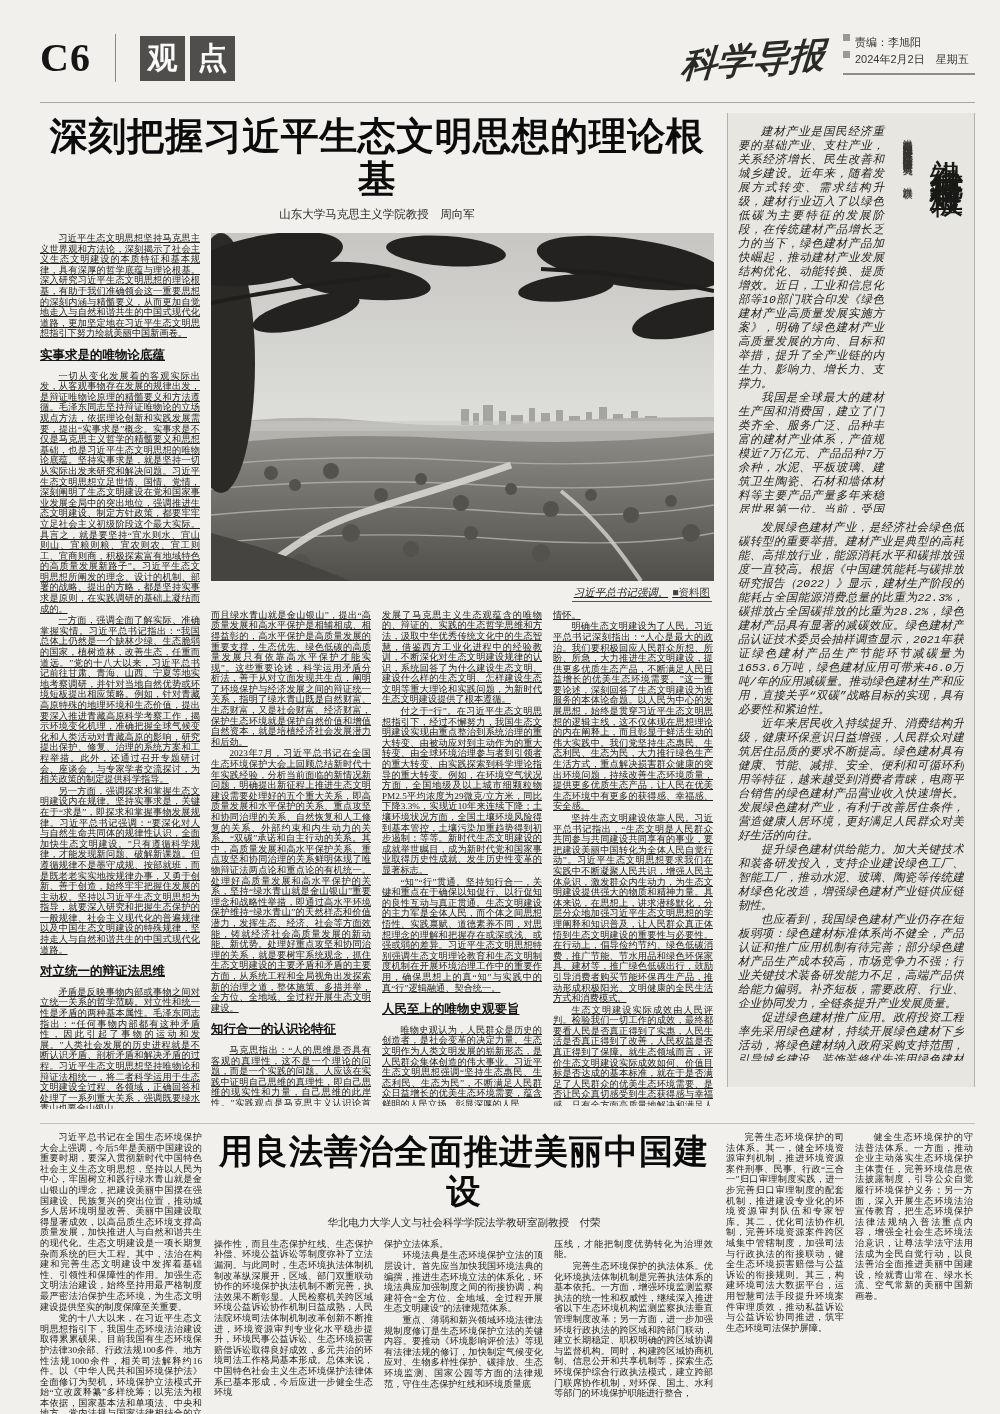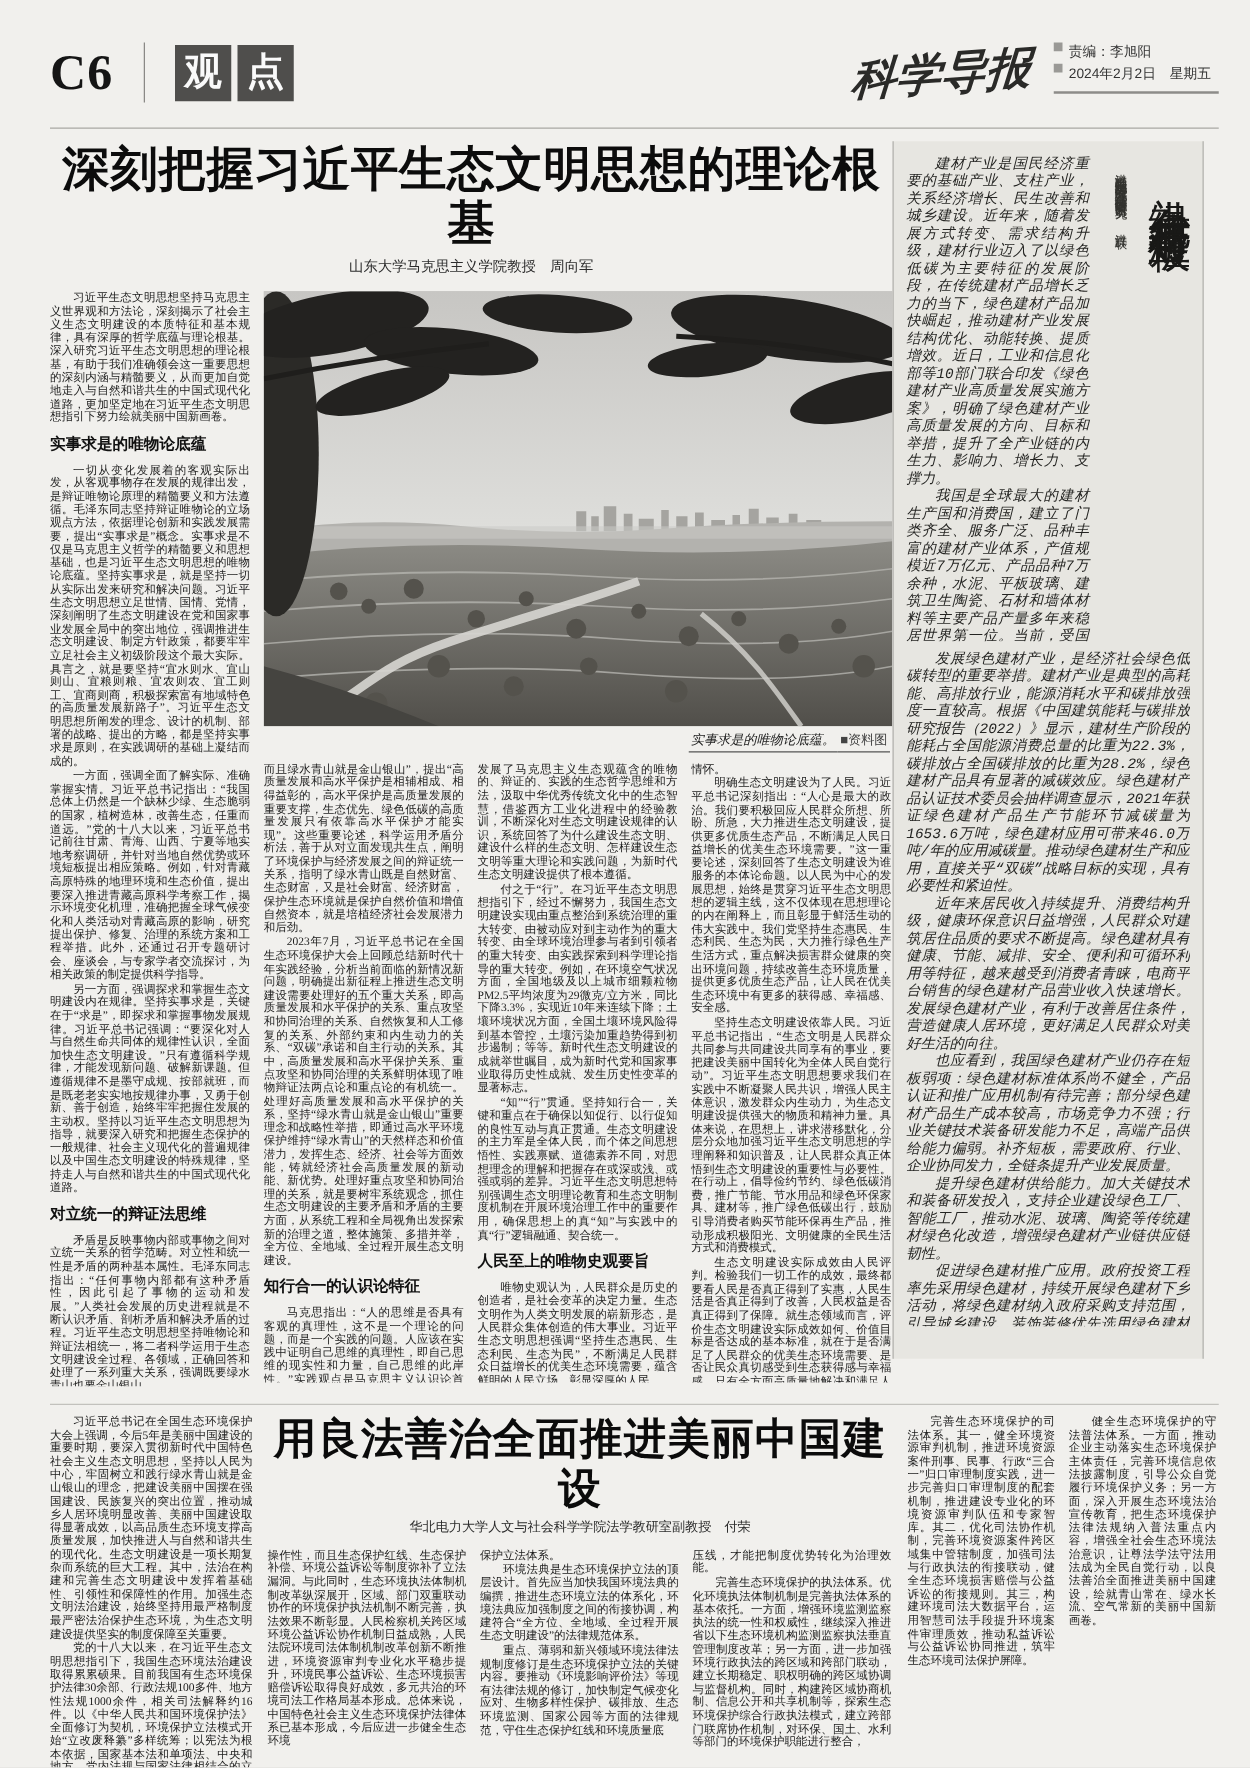--- a/index.html
+++ b/index.html
@@ -16,26 +16,26 @@
   .sec-boxes{display:flex;gap:5px;}
   .sec-box{width:45px;height:45px;background:#4f4e4c;color:#fafafa;display:flex;align-items:center;
            justify-content:center;font:700 30px/1 "Liberation Sans",sans-serif;}
   .mast-right{display:flex;align-items:flex-start;gap:18px;}
   .logo{font:700 italic 36px/1.2 "DejaVu Serif",serif;transform:rotate(-4deg) skewX(-8deg);
         color:#2a2a28;padding-top:4px;}
   .pub-info{width:132px;border-bottom:2px solid #8d8c89;padding-bottom:5px;}
   .pub-line{display:flex;align-items:flex-start;gap:5px;font:11px/17px "Liberation Sans",sans-serif;color:#333;}
   .sq{width:7px;height:7px;background:#9a9996;display:inline-block;flex:0 0 auto;}
   
-  .content-row{display:flex;margin-top:10px;}
+  .content-row{display:flex;gap:13px;margin-top:10px;}
   .main-col{width:674px;}
   h1.headline{font:900 38px/1.12 "Liberation Sans",sans-serif;color:#0c0c0c;text-align:center;
               margin:2px 0 7px;letter-spacing:0.5px;}
   .byline{text-align:center;font:11.5px/1.3 "Liberation Serif",serif;color:#2c2c2c;margin:0 0 11px;}
-  .art-body{display:flex;gap:11px;}
+  .art-body{display:flex;gap:11px;text-decoration:underline;}
   .col{width:160px;height:876px;overflow:hidden;text-align:justify;
        font:9.2px/10.6px "Liberation Serif",serif;color:#1c1c1c;}
   .right3{width:503px;}
   .photo-wrap{width:503px;height:348px;background:#bdbcb9;overflow:hidden;}
   .photo-wrap svg{display:block;}
   .caption-row{display:flex;justify-content:flex-end;margin:4px 2px 8px 0;}
   .caption{font:italic 10.5px/1.4 "DejaVu Serif",serif;color:#222;border-bottom:1px solid #555;
            padding:0 2px 1px;}
   .credit{font:10.5px/1.4 "Liberation Sans",sans-serif;color:#444;border-bottom:1px solid #555;
           padding:0 2px 1px;}
@@ -192,21 +192,21 @@
                 <ellipse cx="478" cy="85" rx="58" ry="18" transform="rotate(-12 478 85)"></ellipse>
                 <ellipse cx="355" cy="55" rx="48" ry="13" transform="rotate(-6 355 55)"></ellipse>
               </g>
               <g stroke="#1f1e1c" stroke-width="4" fill="none">
                 <path d="M0,70 Q90,52 180,42"></path>
                 <path d="M503,58 Q420,40 330,36"></path>
               </g>
             </svg>
           </div>
           <div class="caption-row">
-            <span class="caption">实事求是的唯物论底蕴。</span>
+            <span class="caption">习近平总书记强调。</span>
             <span class="credit">■资料图</span>
           </div>
           <div class="cols3">
             <div class="col">
                 <p class="para cont">而且绿水青山就是金山银山”，提出“高质量发展和高水平保护是相辅相成、相得益彰的，高水平保护是高质量发展的重要支撑，生态优先、绿色低碳的高质量发展只有依靠高水平保护才能实现”。这些重要论述，科学运用矛盾分析法，善于从对立面发现共生点，阐明了环境保护与经济发展之间的辩证统一关系，指明了绿水青山既是自然财富、生态财富，又是社会财富、经济财富，保护生态环境就是保护自然价值和增值自然资本，就是培植经济社会发展潜力和后劲。</p>
                 <p class="para">2023年7月，习近平总书记在全国生态环境保护大会上回顾总结新时代十年实践经验，分析当前面临的新情况新问题，明确提出新征程上推进生态文明建设需要处理好的五个重大关系，即高质量发展和水平保护的关系、重点攻坚和协同治理的关系、自然恢复和人工修复的关系、外部约束和内生动力的关系、“双碳”承诺和自主行动的关系。其中，高质量发展和高水平保护关系、重点攻坚和协同治理的关系鲜明体现了唯物辩证法两点论和重点论的有机统一。处理好高质量发展和高水平保护的关系，坚持“绿水青山就是金山银山”重要理念和战略性举措，即通过高水平环境保护维持“绿水青山”的天然样态和价值潜力，发挥生态、经济、社会等方面效能，铸就经济社会高质量发展的新动能、新优势。处理好重点攻坚和协同治理的关系，就是要树牢系统观念，抓住生态文明建设的主要矛盾和矛盾的主要方面，从系统工程和全局视角出发探索新的治理之道，整体施策、多措并举，全方位、全地域、全过程开展生态文明建设。</p>
                 <h3 class="sec-h">知行合一的认识论特征</h3>
                 <p class="para">马克思指出：“人的思维是否具有客观的真理性，这不是一个理论的问题，而是一个实践的问题。人应该在实践中证明自己思维的真理性，即自己思维的现实性和力量，自己思维的此岸性。”实践观点是马克思主义认识论首要的和基本的观点。习近平生态文明思想坚持认识论和方法论相统一，展现了知行合一、求真务实的理论品格。</p>
               </div>
             <div class="col">
@@ -237,22 +237,22 @@
           <span class="sb-title">补上绿色建材行业短板</span>
           <span class="sb-attrib">
             <span>洪群联系中国宏观经济研究院产业经济与技术经济研究所研究员</span>
             <span class="sb-author">洪群联</span>
           </span>
         </div>
       </div>
       <div class="sb-bottom sb-text">
           <p class="para">发展绿色建材产业，是经济社会绿色低碳转型的重要举措。建材产业是典型的高耗能、高排放行业，能源消耗水平和碳排放强度一直较高。根据《中国建筑能耗与碳排放研究报告（2022）》显示，建材生产阶段的能耗占全国能源消费总量的比重为22.3%，碳排放占全国碳排放的比重为28.2%，绿色建材产品具有显著的减碳效应。绿色建材产品认证技术委员会抽样调查显示，2021年获证绿色建材产品生产节能环节减碳量为1653.6万吨，绿色建材应用可带来46.0万吨/年的应用减碳量。推动绿色建材生产和应用，直接关乎“双碳”战略目标的实现，具有必要性和紧迫性。</p>
           <p class="para">近年来居民收入持续提升、消费结构升级，健康环保意识日益增强，人民群众对建筑居住品质的要求不断提高。绿色建材具有健康、节能、减排、安全、便利和可循环利用等特征，越来越受到消费者青睐，电商平台销售的绿色建材产品营业收入快速增长。发展绿色建材产业，有利于改善居住条件，营造健康人居环境，更好满足人民群众对美好生活的向往。</p>
+          <p class="para">提升绿色建材供给能力。加大关键技术和装备研发投入，支持企业建设绿色工厂、智能工厂，推动水泥、玻璃、陶瓷等传统建材绿色化改造，增强绿色建材产业链供应链韧性。</p>
           <p class="para">也应看到，我国绿色建材产业仍存在短板弱项：绿色建材标准体系尚不健全，产品认证和推广应用机制有待完善；部分绿色建材产品生产成本较高，市场竞争力不强；行业关键技术装备研发能力不足，高端产品供给能力偏弱。补齐短板，需要政府、行业、企业协同发力，全链条提升产业发展质量。</p>
-          <p class="para">提升绿色建材供给能力。加大关键技术和装备研发投入，支持企业建设绿色工厂、智能工厂，推动水泥、玻璃、陶瓷等传统建材绿色化改造，增强绿色建材产业链供应链韧性。</p>
           <p class="para">促进绿色建材推广应用。政府投资工程率先采用绿色建材，持续开展绿色建材下乡活动，将绿色建材纳入政府采购支持范围，引导城乡建设、装饰装修优先选用绿色建材产品，扩大绿色建材消费市场。</p>
         </div>
     </div>
   </div>
 
   <div class="bottom-row">
     <div class="bcolL">
         <p class="para">习近平总书记在全国生态环境保护大会上强调，今后5年是美丽中国建设的重要时期，要深入贯彻新时代中国特色社会主义生态文明思想，坚持以人民为中心，牢固树立和践行绿水青山就是金山银山的理念，把建设美丽中国摆在强国建设、民族复兴的突出位置，推动城乡人居环境明显改善、美丽中国建设取得显著成效，以高品质生态环境支撑高质量发展，加快推进人与自然和谐共生的现代化。生态文明建设是一项长期复杂而系统的巨大工程。其中，法治在构建和完善生态文明建设中发挥着基础性、引领性和保障性的作用。加强生态文明法治建设，始终坚持用最严格制度最严密法治保护生态环境，为生态文明建设提供坚实的制度保障至关重要。</p>
         <p class="para">党的十八大以来，在习近平生态文明思想指引下，我国生态环境法治建设取得累累硕果。目前我国有生态环境保护法律30余部、行政法规100多件、地方性法规1000余件，相关司法解释约16件。以《中华人民共和国环境保护法》全面修订为契机，环境保护立法模式开始“立改废释纂”多样统筹；以宪法为根本依据，国家基本法和单项法、中央和地方、党内法规与国家法律相结合的立法层级和维度不断丰富且明晰；立法领域向国家安全、特殊区域和流域保护等方面深入拓展，创新性的《青藏高原生态保护法》《长江保护法》等得以诞生；立法内容不断优化，不仅现有法律变得更具</p>
       </div>

